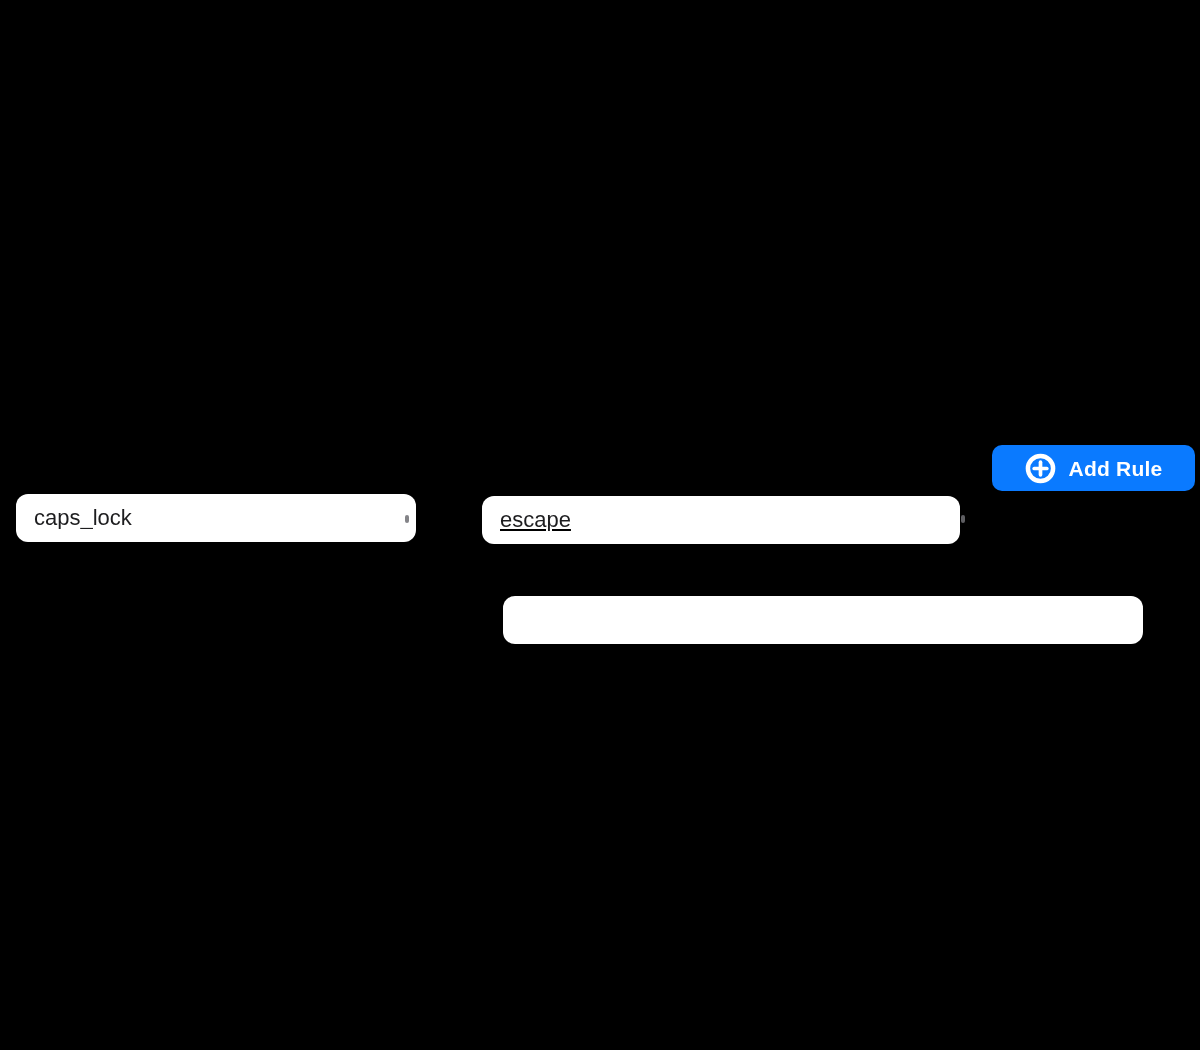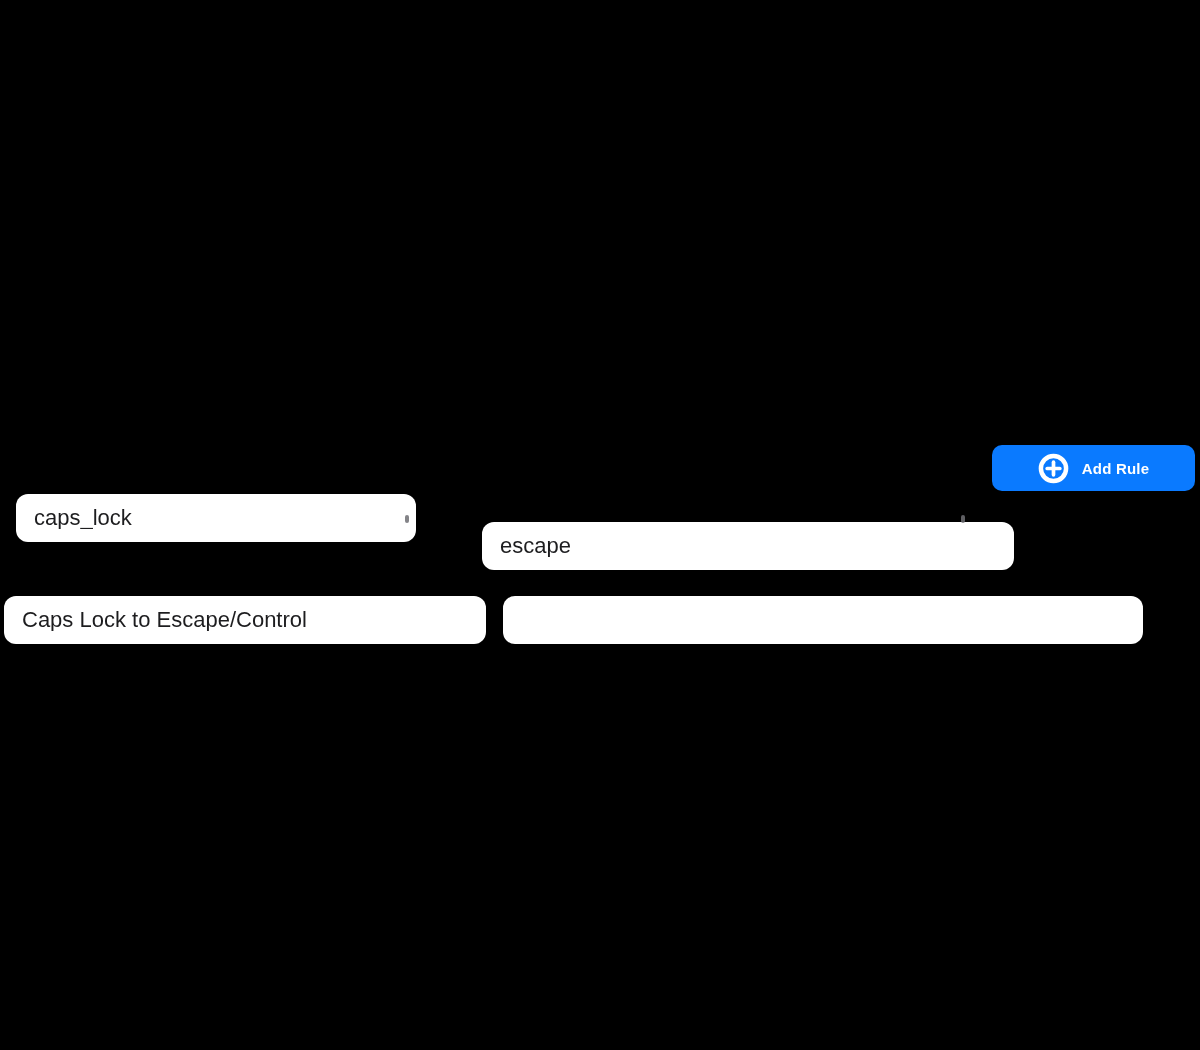--- a/index.html
+++ b/index.html
@@ -28,21 +28,21 @@
     border-radius: 10px;
     display: flex;
     align-items: center;
     justify-content: center;
     gap: 13px;
     cursor: pointer;
     padding: 0;
   }
   .add-rule-btn .btn-label {
     color: #ffffff;
-    font-size: 15px;
+    font-size: 21px;
     font-weight: 700;
     letter-spacing: 0.2px;
     line-height: 1;
   }
   .plus-icon {
     display: inline-flex;
     width: 31px;
     height: 31px;
   }
 
@@ -59,21 +59,21 @@
     cursor: pointer;
   }
   .field .field-text {
     color: #1d1d1f;
     font-size: 22px;
     line-height: 1;
     white-space: nowrap;
     overflow: hidden;
   }
   .field-from { left: 16px;   top: 494px; width: 400px; }
-  .field-to   { left: 482px; top: 522px; width: 532px; }
+  .field-to   { left: 482px; top: 496px; width: 478px; text-decoration: underline; }
   .field-name { left: 4px;   top: 596px; width: 482px; }
   .field-extra{ left: 503px; top: 596px; width: 640px; }
 
   
   .chevron-frag {
     position: absolute;
     width: 4px;
     height: 8px;
     background: #6e6e73;
     border-radius: 2px;
@@ -101,21 +101,18 @@
   <div class="field field-from">
     <span class="field-text">caps_lock</span>
   </div>
   <span class="chevron-frag chevron-from"></span>
 
   <div class="field field-to">
     <span class="field-text">escape</span>
   </div>
   <span class="chevron-frag chevron-to"></span>
 
-  <div class="field field-name">
-    <span class="field-text">Caps Lock to Escape/Control</span>
-  </div>
 
   <div class="field field-extra">
     <span class="field-text"></span>
   </div>
 
 </div>
 
 </body></html>

